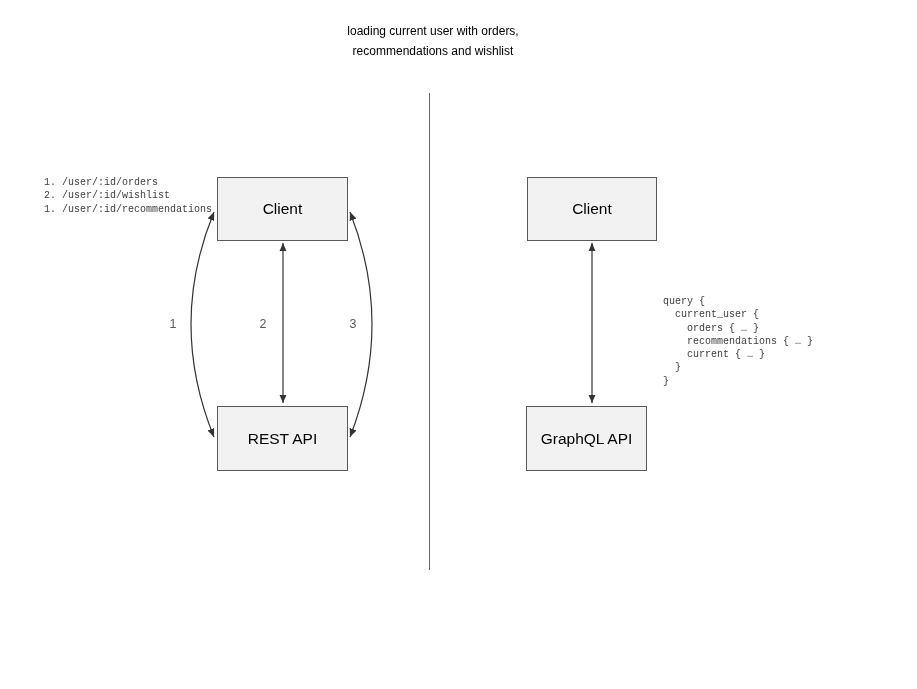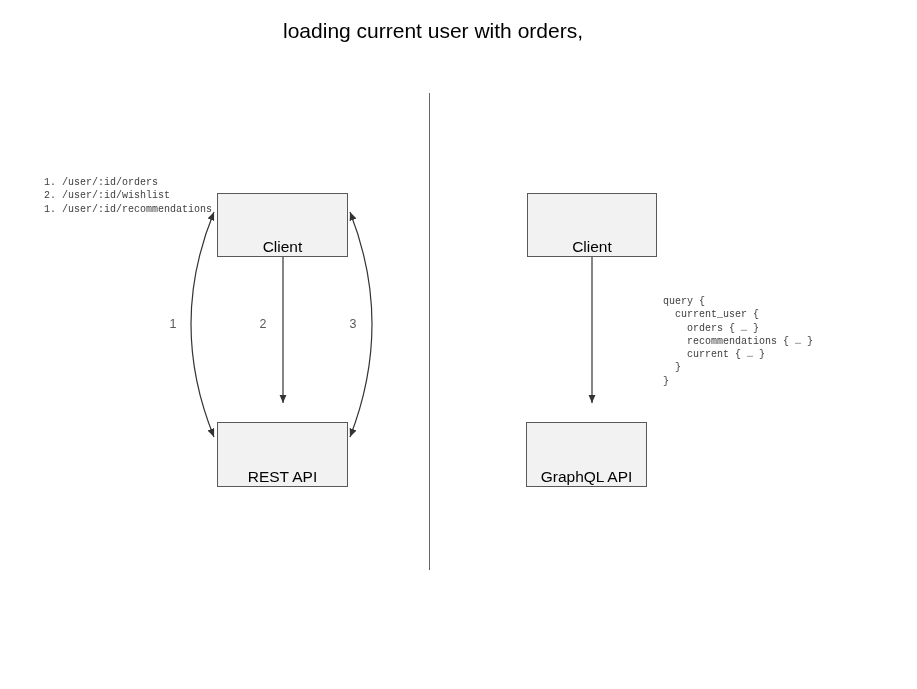--- a/index.html
+++ b/index.html
@@ -14,21 +14,21 @@
     background: #ffffff;
     overflow: hidden;
     font-family: "Liberation Sans", sans-serif;
   }
   .title {
     position: absolute;
     left: 433px;
     top: 21px;
     transform: translateX(-50%);
     text-align: center;
-    font-size: 21px;
+    font-size: 12px;
     line-height: 20px;
     color: #000000;
     white-space: nowrap;
   }
   .divider {
     position: absolute;
     left: 429px;
     top: 93px;
     width: 1.4px;
     height: 477px;
@@ -41,26 +41,25 @@
     width: 917px;
     height: 689px;
     pointer-events: none;
   }
   .node-box {
     position: absolute;
     background: #f2f2f2;
     border: 1.3px solid #595959;
     box-sizing: border-box;
     display: flex;
-    align-items: flex-end;
+    align-items: center;
     justify-content: center;
     font-size: 15.5px;
     color: #000000;
     white-space: nowrap;
-    margin-top: 16px;
   }
   .box-client-left  { left: 217px; top: 177px; width: 131px; height: 64px; }
   .box-rest-api     { left: 217px; top: 406px; width: 131px; height: 65px; }
   .box-client-right { left: 527px; top: 177px; width: 130px; height: 64px; }
   .box-graphql-api  { left: 526px; top: 406px; width: 121px; height: 65px; }
   .code {
     position: absolute;
     font-family: "Liberation Mono", "DejaVu Sans Mono", monospace;
     font-size: 10px;
     line-height: 13.3px;
@@ -82,20 +81,21 @@
   .arrow-label-2 { left: 256px; top: 317px; }
   .arrow-label-3 { left: 346px; top: 317px; }
 </style>
 </head>
 <body>
 
 <div class="canvas">
 
   <div class="title">
     <div>loading current user with orders,</div>
+    <div>recommendations and wishlist</div>
   </div>
 
   <div class="divider"></div>
 
   <svg class="arrows-layer" width="917" height="689" viewBox="0 0 917 689" xmlns="http://www.w3.org/2000/svg">
     <defs>
       <marker id="ah" markerWidth="8" markerHeight="6" refX="7" refY="3" orient="auto-start-reverse" markerUnits="strokeWidth">
         <path d="M0,0 L7,3 L0,6 Z" fill="#333333"></path>
       </marker>
     </defs>

